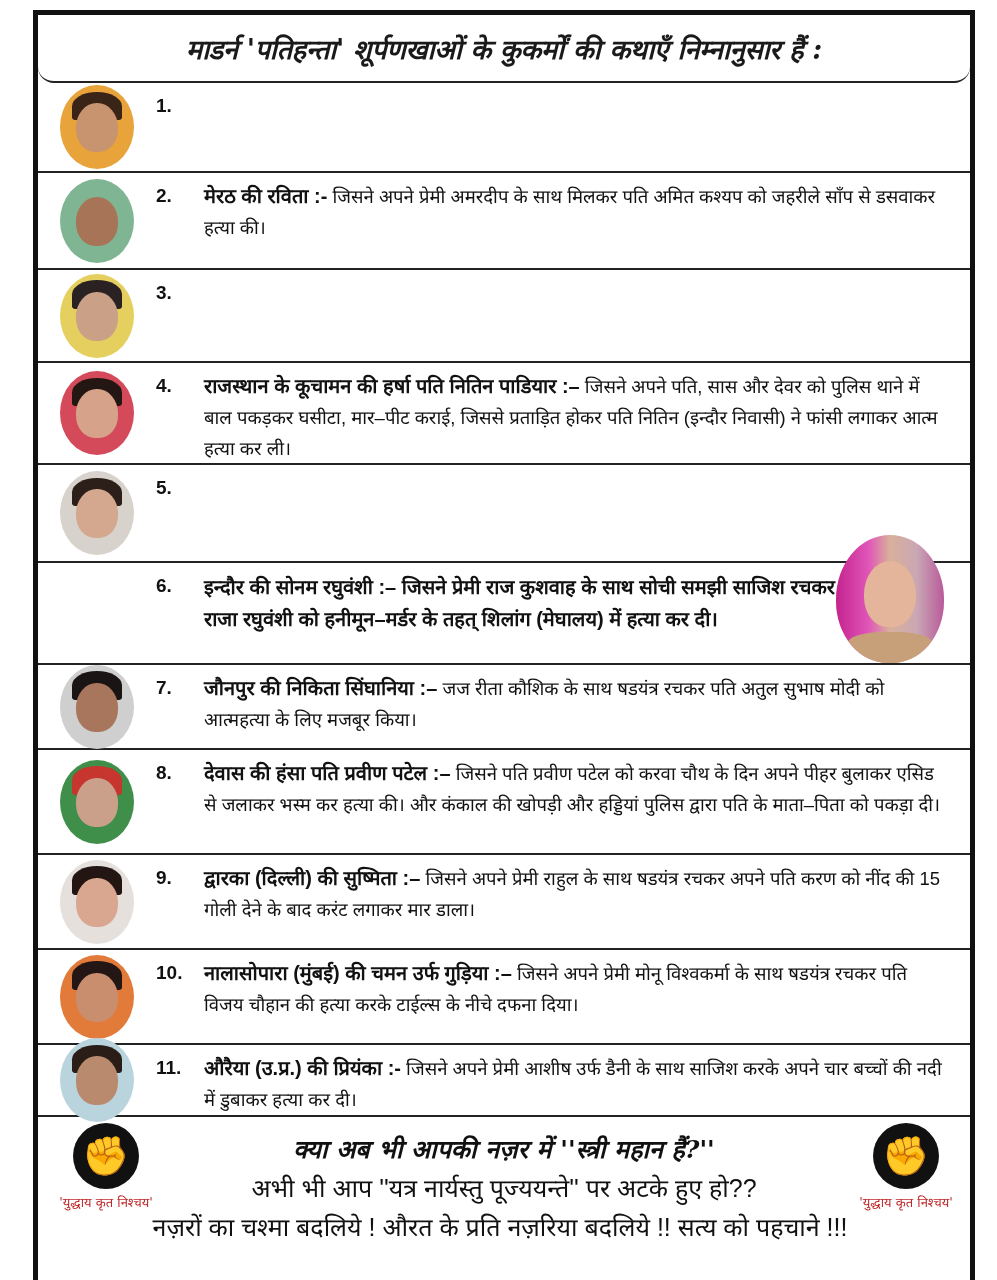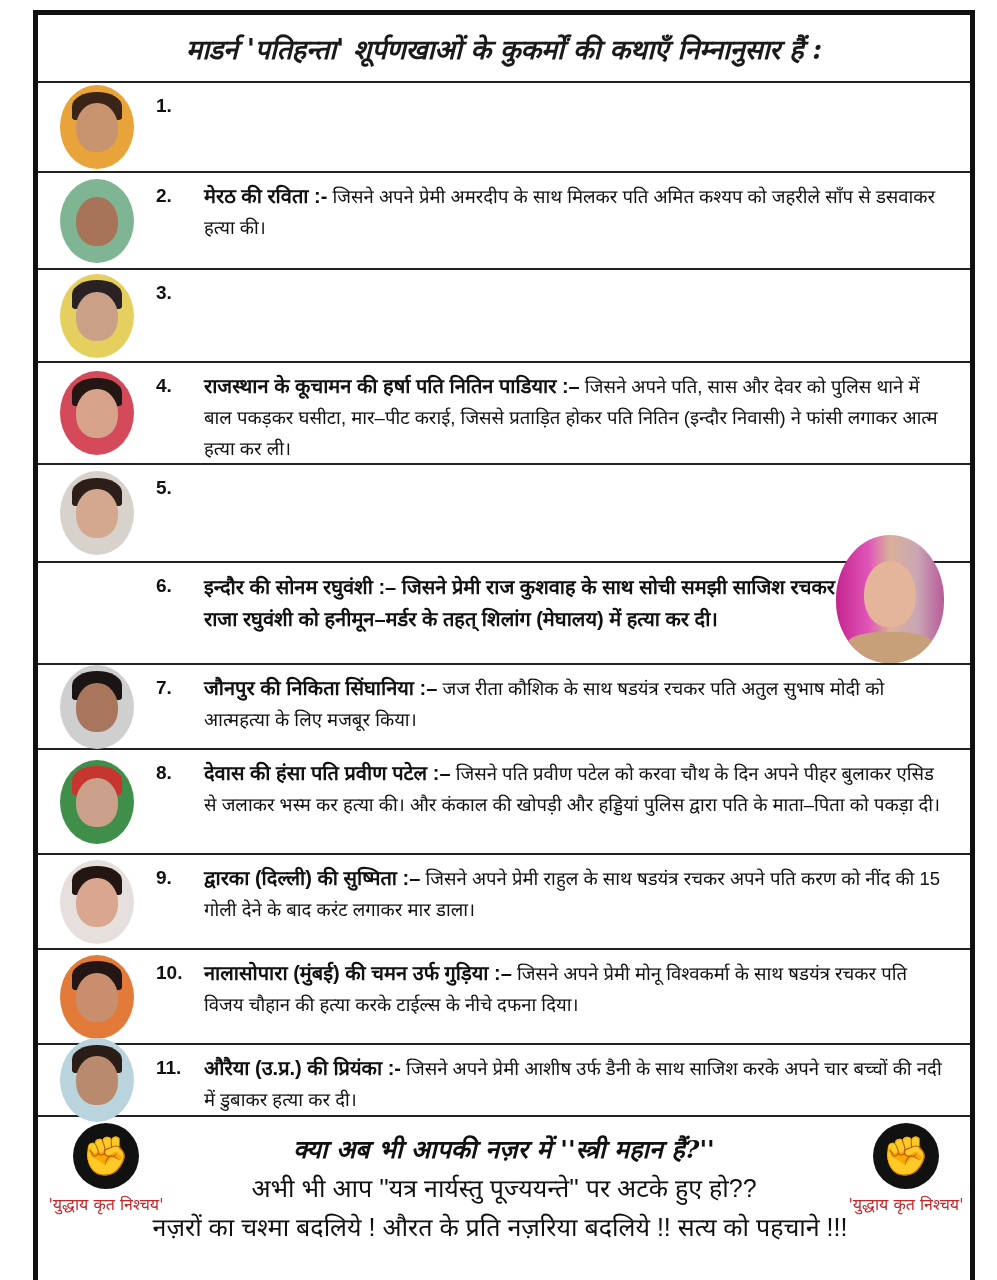--- a/index.html
+++ b/index.html
@@ -7,20 +7,21 @@
   body { position: relative; font-family: "DejaVu Sans", sans-serif; color: #111; }
   .frame {
     position: absolute; left: 33px; top: 10px; width: 942px; height: 1275px;
     border: 5px solid #111; border-bottom: none; background: #fff;
   }
   .title {
     height: 68px; display: flex; align-items: center; justify-content: center;
     font-family: "DejaVu Serif", serif; font-style: italic; font-weight: bold;
     font-size: 27px; letter-spacing: -0.3px; color: #1a1a1a;
     border-bottom: 2px solid #222;
+    border-radius: 16px;
   }
   .row {
     position: relative; display: flex; align-items: flex-start;
     border-bottom: 2px solid #222;
   }
   .portrait-wrap { width: 118px; display: flex; justify-content: center; align-items: center; align-self: stretch; }
   .portrait {
     width: 74px; height: 84px; border-radius: 50%;
     position: relative; overflow: hidden;
   }
@@ -65,21 +66,21 @@
     position: absolute; left: 0; right: 8px; top: 92px; text-align: center;
     font-family: "Liberation Sans", sans-serif; font-size: 25px;
   }
   .logo { position: absolute; top: 6px; width: 120px; text-align: center; }
   .logo.left { left: 8px; }
   .logo.right { right: 4px; }
   .fist {
     width: 66px; height: 66px; border-radius: 50%; background: #111; margin: 0 auto;
     display: flex; align-items: center; justify-content: center; color: #fff; font-size: 38px;
   }
-  .logo .caption { font-family: "DejaVu Serif", serif; font-size: 16px; color: #c0282a; margin-top: 4px; }
+  .logo .caption { font-family: "DejaVu Serif", serif; font-size: 13px; color: #c0282a; margin-top: 4px; }
 </style>
 </head>
 <body>
 
 <div class="frame">
   <div class="title">माडर्न 'पतिहन्ता' शूर्पणखाओं के कुकर्मों की कथाएँ निम्नानुसार हैं :</div>
 
   <div id="rows">
       <div class="row" style="height: 90px;">
         <div class="portrait-wrap">

